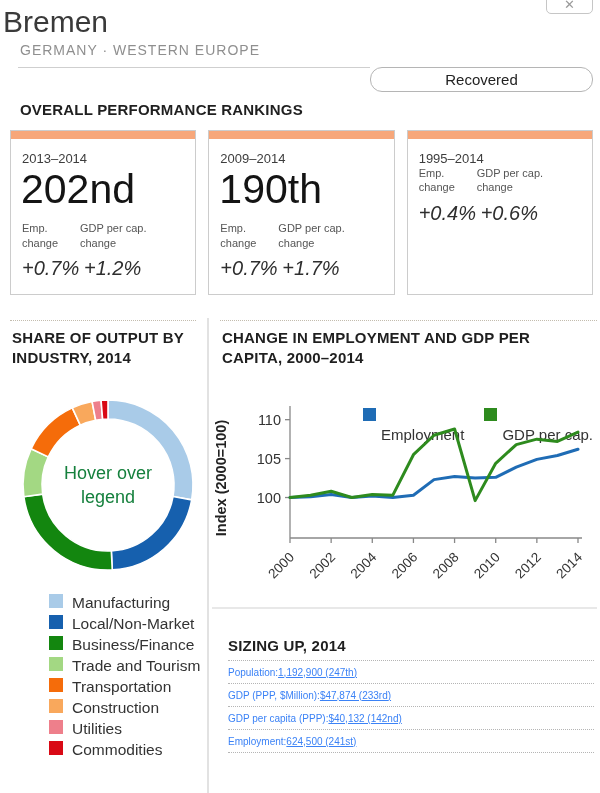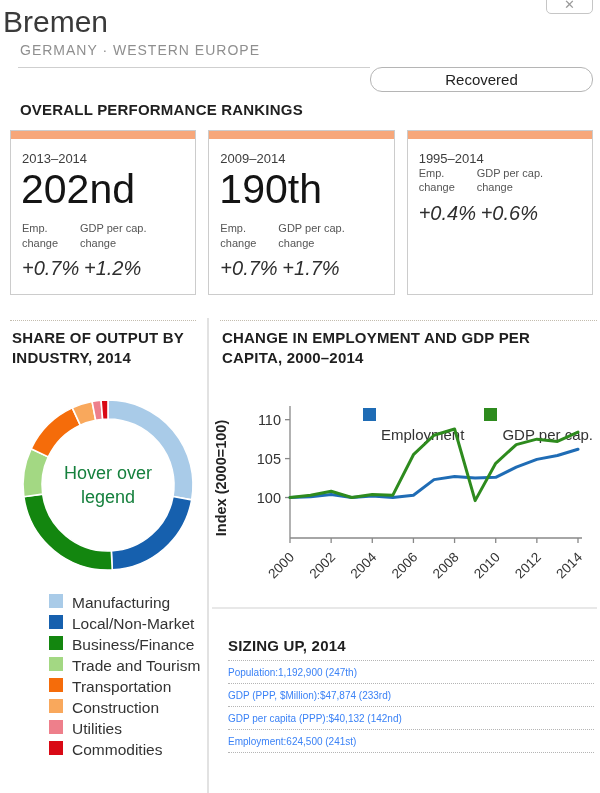--- a/index.html
+++ b/index.html
@@ -58,21 +58,21 @@
   .line-legend .lbl { font-size:15px; color:#333;margin-top:40px; }
   #linechart { position:absolute; left:212px; top:400px; }
 
   
   .sizing-divider { position:absolute; left:212px; top:607px; width:385px; height:2px; background:#e8e8e8; }
   #sizing-head { position:absolute; left:228px; top:637px; }
   .sizing-table { position:absolute; left:228px; top:660px; width:366px; border-top:1px dotted #b5b5b5; }
   .sizing-row { display:flex; justify-content:flex-start; align-items:center; height:23px;
                 border-bottom:1px dotted #b5b5b5; font-size:10px; color:#3b82f6; }
   .sizing-row .lab { white-space:nowrap; }
-  .sizing-row .val { white-space:nowrap; }
+  .sizing-row .val { white-space:nowrap;text-decoration:underline; }
 </style>
 </head>
 <body>
 
 <div id="app">
 
   <div class="title">Bremen</div>
   <div class="subtitle">GERMANY · WESTERN EUROPE</div>
   <div class="win-btn">
     <span>✕</span>

